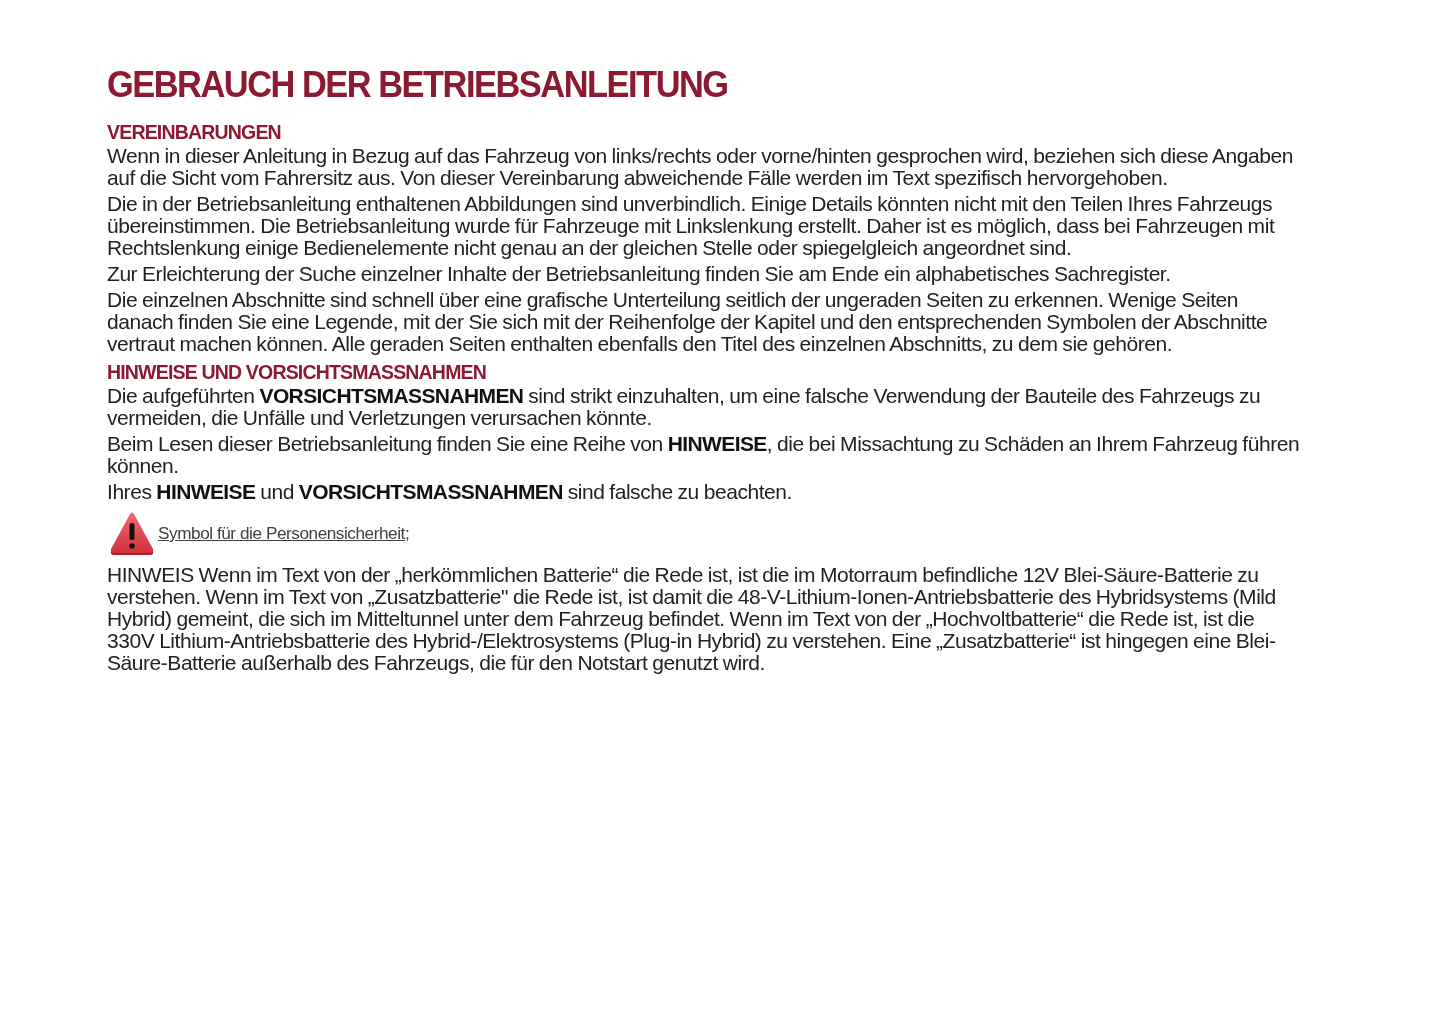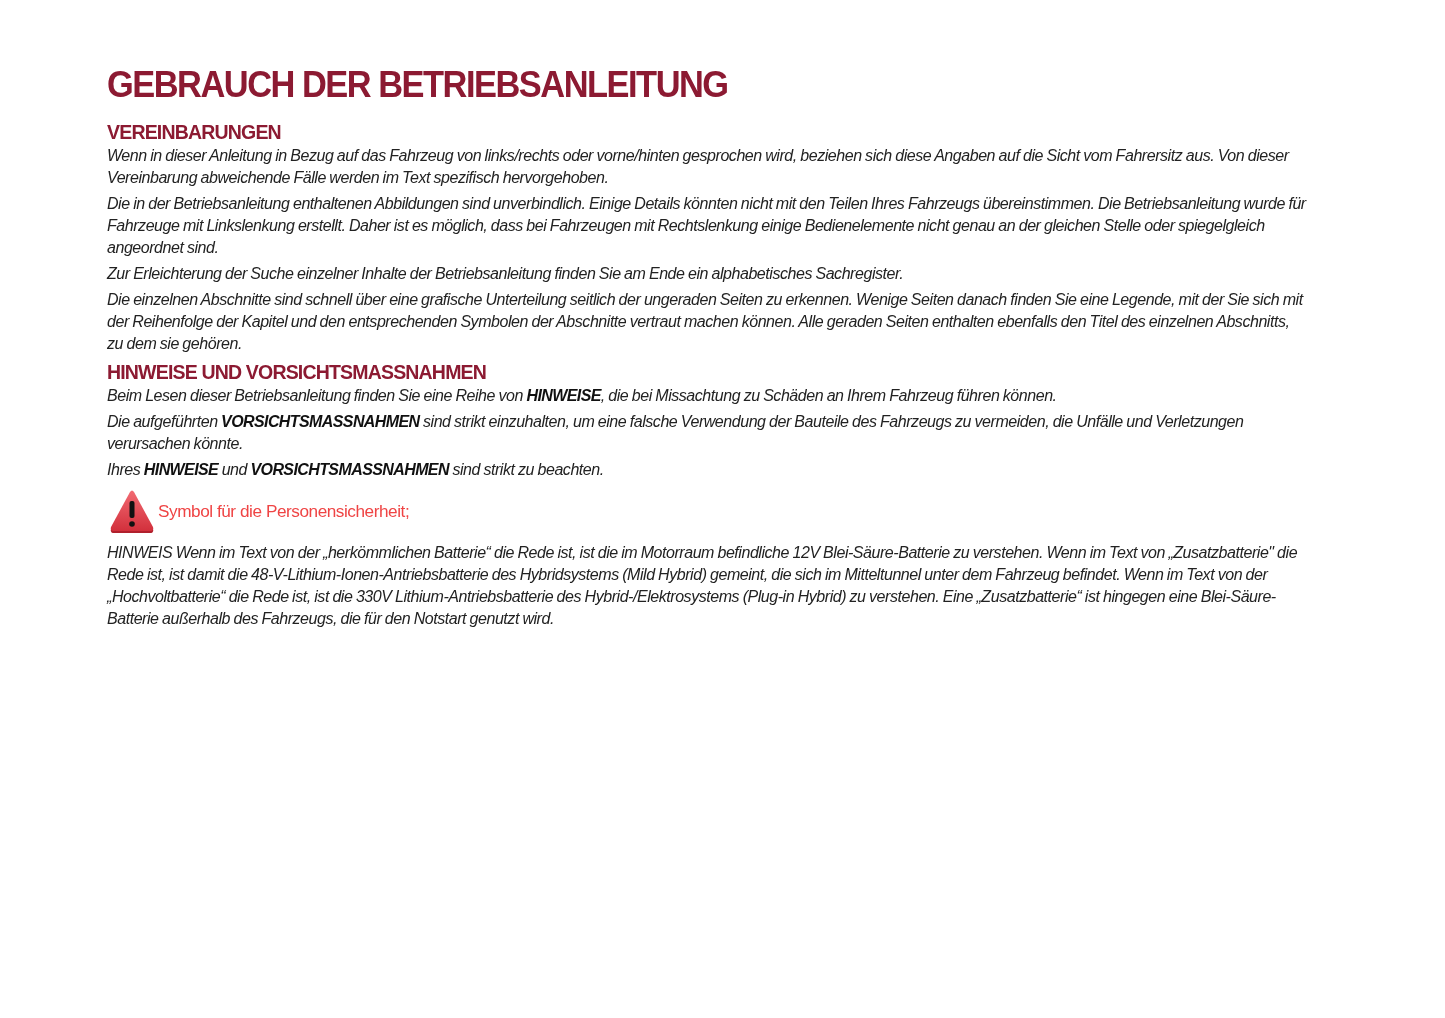--- a/index.html
+++ b/index.html
@@ -39,49 +39,49 @@
       font-size: 21px;
       line-height: 26px;
       color: #8c1a32;
       letter-spacing: -0.9px;
       margin: 0;
       transform: scaleX(0.93);
       transform-origin: left center;
       white-space: nowrap;
     }
     .p {
-      font-size: 16px;
+      font-size: 21px;
       line-height: 22px;
       letter-spacing: -0.45px;
       margin: 0 11px 4px 0;
       color: #222222;
       word-spacing: -0.5px;
-      font-style: italic;
     }
     .p b {
       font-weight: bold;
       color: #111111;
       letter-spacing: -0.6px;
     }
     .sym-row {
       display: flex;
       align-items: center;
       height: 53px;
     }
     .sym-icon {
       width: 48px;
       height: 46px;
       flex: 0 0 48px;
       margin-left: 1px;
     }
     .sym-label {
       font-size: 17.2px;
       letter-spacing: -0.45px;
-      color: #ef4444;
+      color: #404040;
       margin-left: 2px;
+      text-decoration: underline;
     }
     .symbols {
       margin: 4px 0 4px 0;
     }
   </style>
 </head>
 <body>
 
 <div class="page">
 
@@ -91,25 +91,25 @@
     <h2 class="h2">VEREINBARUNGEN</h2>
     <p class="p">Wenn in dieser Anleitung in Bezug auf das Fahrzeug von links/rechts oder vorne/hinten gesprochen wird, beziehen sich diese Angaben auf die Sicht vom Fahrersitz aus. Von dieser Vereinbarung abweichende Fälle werden im Text spezifisch hervorgehoben.</p>
     <p class="p">Die in der Betriebsanleitung enthaltenen Abbildungen sind unverbindlich. Einige Details könnten nicht mit den Teilen Ihres Fahrzeugs übereinstimmen. Die Betriebsanleitung wurde für Fahrzeuge mit Linkslenkung erstellt. Daher ist es möglich, dass bei Fahrzeugen mit Rechtslenkung einige Bedienelemente nicht genau an der gleichen Stelle oder spiegelgleich angeordnet sind.</p>
     <p class="p">Zur Erleichterung der Suche einzelner Inhalte der Betriebsanleitung finden Sie am Ende ein alphabetisches Sachregister.</p>
     <p class="p">Die einzelnen Abschnitte sind schnell über eine grafische Unterteilung seitlich der ungeraden Seiten zu erkennen. Wenige Seiten danach finden Sie eine Legende, mit der Sie sich mit der Reihenfolge der Kapitel und den entsprechenden Symbolen der Abschnitte vertraut machen können. Alle geraden Seiten enthalten ebenfalls den Titel des einzelnen Abschnitts, zu dem sie gehören.</p>
   </section>
 
   <section>
     <h2 class="h2">HINWEISE UND VORSICHTSMASSNAHMEN</h2>
 
+    <p class="p"><span>Die aufgeführten </span><b>VORSICHTSMASSNAHMEN</b><span> sind strikt einzuhalten, um eine falsche Verwendung der Bauteile des Fahrzeugs zu vermeiden, die Unfälle und Verletzungen verursachen könnte.</span></p>
+
     <p class="p"><span>Beim Lesen dieser Betriebsanleitung finden Sie eine Reihe von </span><b>HINWEISE</b><span>, die bei Missachtung zu Schäden an Ihrem Fahrzeug führen können.</span></p>
 
-    <p class="p"><span>Die aufgeführten </span><b>VORSICHTSMASSNAHMEN</b><span> sind strikt einzuhalten, um eine falsche Verwendung der Bauteile des Fahrzeugs zu vermeiden, die Unfälle und Verletzungen verursachen könnte.</span></p>
-
-    <p class="p"><span>Ihres </span><b>HINWEISE</b><span> und </span><b>VORSICHTSMASSNAHMEN</b><span> sind strikt zu beachten.</span></p>
+    <p class="p"><span>Ihres </span><b>HINWEISE</b><span> und </span><b>VORSICHTSMASSNAHMEN</b><span> sind falsche zu beachten.</span></p>
 
 
     <div class="symbols">
       <div class="sym-row">
         <svg class="sym-icon" viewBox="0 0 48 46">
           <defs>
             <linearGradient id="gR" x1="0" y1="0" x2="0" y2="1">
               <stop offset="0" stop-color="#f26a72"></stop>
               <stop offset="1" stop-color="#d2303c"></stop>
             </linearGradient>

